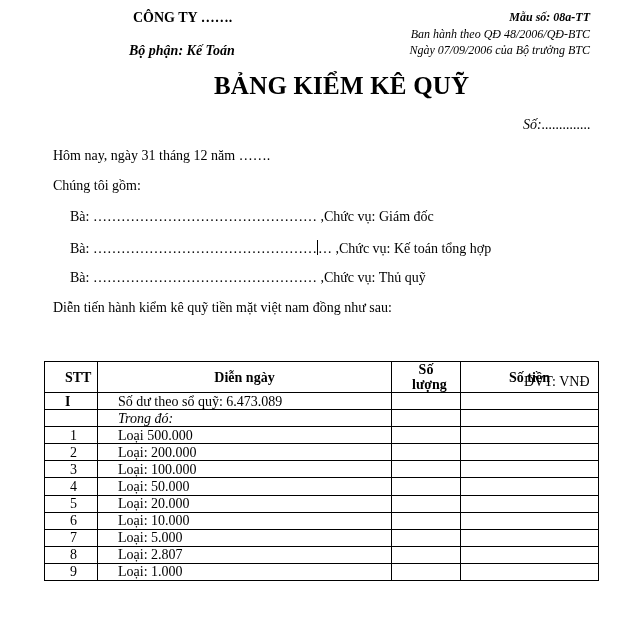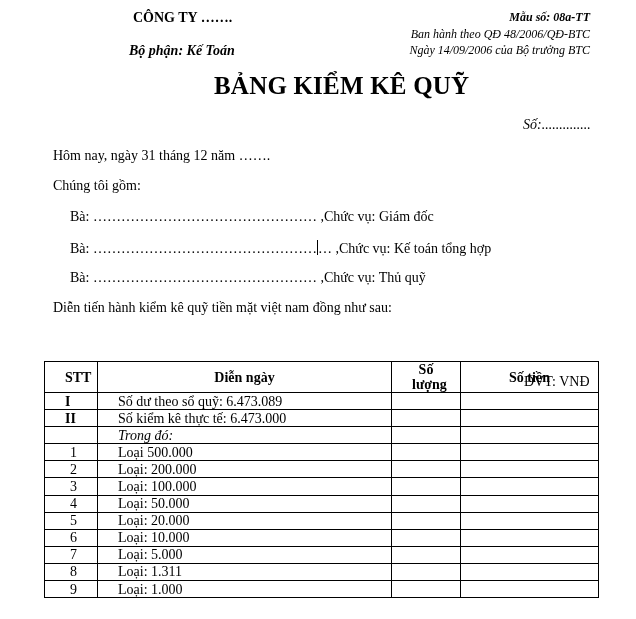--- a/index.html
+++ b/index.html
@@ -22,21 +22,21 @@
   .cursor { display:inline-block; width:1px; height:15px; background:#000; vertical-align:-2px; }
 </style>
 </head>
 <body>
 
 <div class="abs hdr b" style="left:133px; top:10px;">CÔNG TY …….</div>
 <div class="abs hdr b i" style="left:129px; top:43px;">Bộ phận: Kế Toán</div>
 
 <div class="abs hdr-right b i" style="left:330px; top:10px;">Mẫu số: 08a-TT</div>
 <div class="abs hdr-right i" style="left:330px; top:27px;">Ban hành theo QĐ 48/2006/QĐ-BTC</div>
-<div class="abs hdr-right i" style="left:330px; top:43px;">Ngày 14/09/2006 của Bộ trưởng BTC</div>
+<div class="abs hdr-right i" style="left:330px; top:43px;">Ngày 07/09/2006 của Bộ trưởng BTC</div>
 
 <div class="abs title" style="left:214px; top:72px;">BẢNG KIỂM KÊ QUỸ</div>
 <div class="abs body-text i" style="left:523px; top:117px;">Số:..............</div>
 
 <div class="abs body-text" style="left:53px; top:148px;">Hôm nay, ngày 31 tháng 12 năm …….</div>
 <div class="abs body-text" style="left:53px; top:178px;">Chúng tôi gồm:</div>
 <div class="abs body-text" style="left:70px; top:209px;">Bà: ………………………………………… ,Chức vụ: Giám đốc</div>
 <div class="abs body-text" style="left:70px; top:240px;">
   <span>Bà: …………………………………………</span><span class="cursor"></span><span>… ,Chức vụ: Kế toán tổng hợp</span>
 </div>
@@ -56,26 +56,20 @@
       <th>STT</th>
       <th>Diễn ngày</th>
       <th>Số lượng</th>
       <th>Số tiền</th>
     </tr>
   </thead>
   <tbody>
     <tr>
       <td class="stt">I</td>
       <td>Số dư theo sổ quỹ: 6.473.089</td>
-      <td></td>
-      <td></td>
-    </tr>
-    <tr>
-      <td class="stt">II</td>
-      <td>Số kiểm kê thực tế: 6.473.000</td>
       <td></td>
       <td></td>
     </tr>
     <tr>
       <td></td>
       <td class="i">Trong đó:</td>
       <td></td>
       <td></td>
     </tr>
     <tr>
@@ -115,21 +109,21 @@
       <td></td>
     </tr>
     <tr>
       <td class="num">7</td>
       <td>Loại: 5.000</td>
       <td></td>
       <td></td>
     </tr>
     <tr>
       <td class="num">8</td>
-      <td>Loại: 1.311</td>
+      <td>Loại: 2.807</td>
       <td></td>
       <td></td>
     </tr>
     <tr>
       <td class="num">9</td>
       <td>Loại: 1.000</td>
       <td></td>
       <td></td>
     </tr>
   </tbody>

